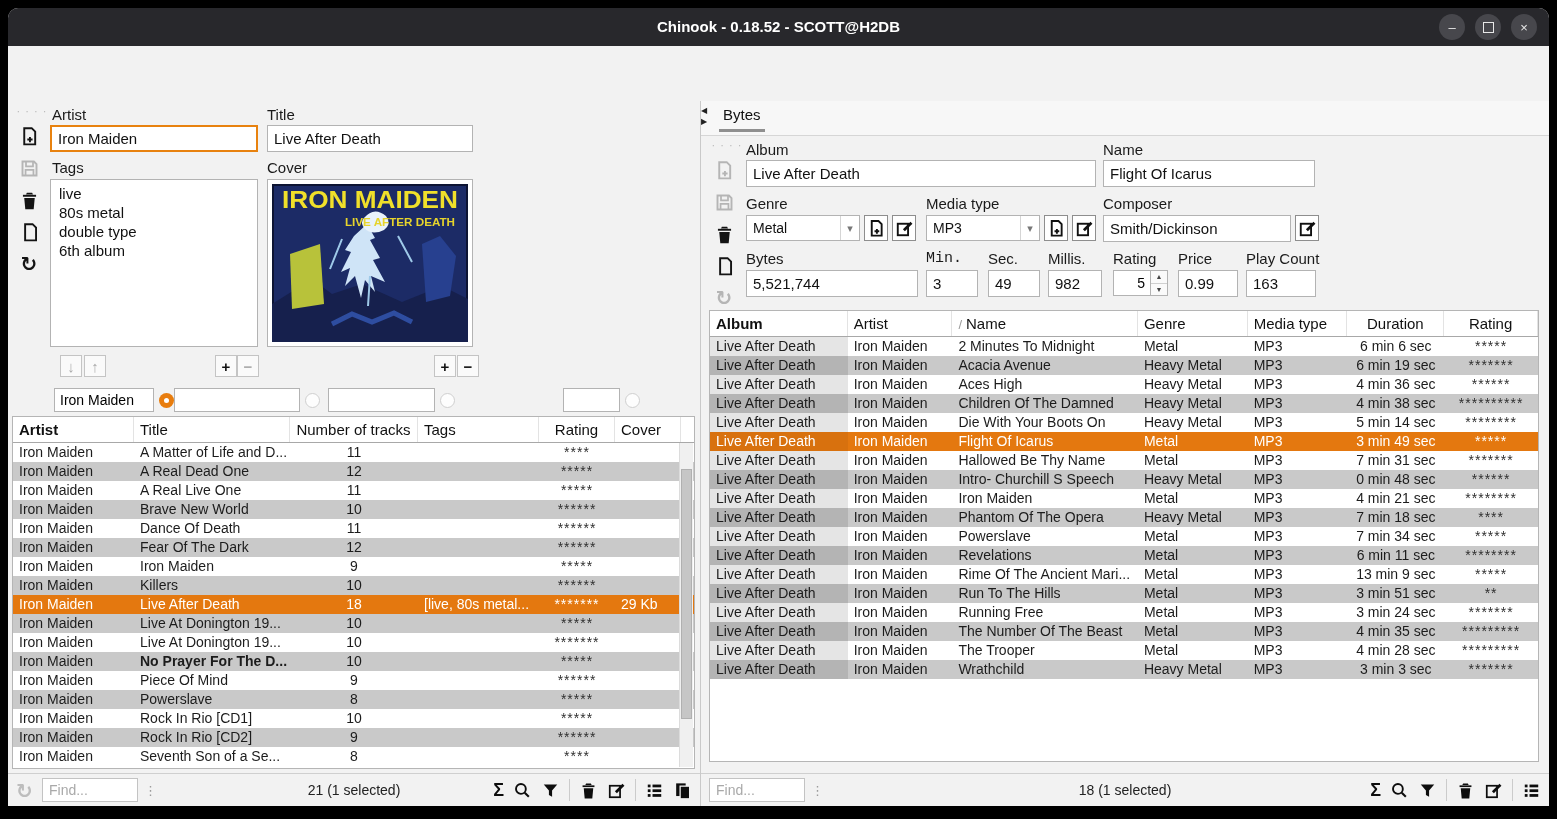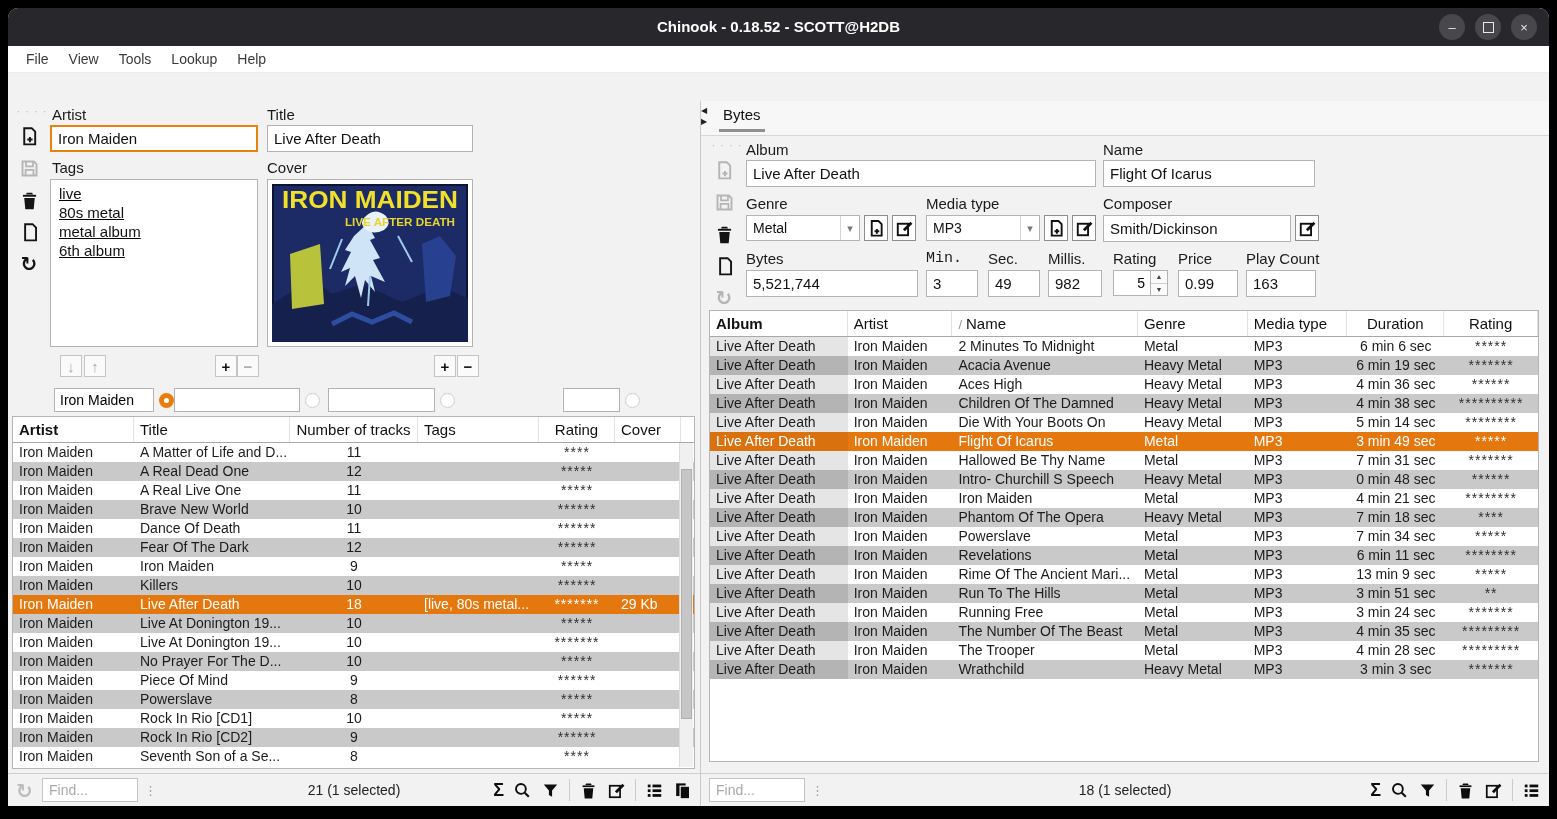--- a/index.html
+++ b/index.html
@@ -121,27 +121,20 @@
           </div>
       <div class="winbtn">
             <span class="sq"></span>
           </div>
       <div class="winbtn">
             <span>×</span>
           </div>
     </div>
   </div>
 
-  <div class="menubar" id="menubar">
-        <span class="menu-item">File</span>
-        <span class="menu-item">View</span>
-        <span class="menu-item">Tools</span>
-        <span class="menu-item">Lookup</span>
-        <span class="menu-item">Help</span>
-      </div>
 
 
   <div class="content">
 
     <div class="panel left">
 
       <div class="vtool" style="left:6px;top:4px;">
         <div class="grip">· · · ·</div>
         <div class="titem">
           <svg class="ic20" viewBox="0 0 24 24">
@@ -172,24 +165,24 @@
         </div>
       </div>
 
       <div class="lbl" style="left:44px;top:5px;">Artist</div>
       <div class="lbl" style="left:259px;top:5px;">Title</div>
       <input class="ipt focus" style="left: 42px; top: 24px; width: 208px; height: 27px;" value="Iron Maiden">
       <input class="ipt" style="left: 259px; top: 24px; width: 206px; height: 27px;" value="Live After Death">
 
       <div class="lbl" style="left:44px;top:58px;">Tags</div>
       <div class="lbl" style="left:259px;top:58px;">Cover</div>
-      <div class="listbox" id="tags-list" style="left:42px;top:78px;width:208px;height:168px;padding-top:4px;text-decoration:underline;">
+      <div class="listbox" id="tags-list" style="left:42px;top:78px;width:208px;height:168px;padding-top:4px;">
             <div class="tag-item">live</div>
             <div class="tag-item">80s metal</div>
-            <div class="tag-item">metal album</div>
+            <div class="tag-item">double type</div>
             <div class="tag-item">6th album</div>
           </div>
 
       <div class="coverbox" style="left:259px;top:78px;width:206px;height:168px;">
         <svg width="196" height="158" viewBox="0 0 196 158">
           <rect width="196" height="158" fill="#0d1433"></rect>
           <rect x="2" y="2" width="192" height="154" fill="#1c2b66"></rect>
           <path d="M0 120 L40 95 60 110 90 100 130 118 170 102 196 115 196 158 0 158Z" fill="#16204d"></path>
           <path d="M18 70 L48 60 52 120 20 125Z" fill="#b8c23a"></path>
           <path d="M150 60 l18 -8 16 20 -6 40 -24 6Z" fill="#27408f"></path>
@@ -332,21 +325,21 @@
             <div class="trow">
               <div class="td" style="width: 121px;">Iron Maiden</div>
               <div class="td" style="width: 156px;">Live At Donington 19...</div>
               <div class="td center" style="width: 128px;">10</div>
               <div class="td" style="width: 121px;"></div>
               <div class="td center stars" style="width: 76px;">*******</div>
               <div class="td" style="width: 66px;"></div>
             </div>
             <div class="trow alt">
               <div class="td" style="width: 121px;">Iron Maiden</div>
-              <div class="td" style="width: 156px;">No Prayer For The D...</div>
+              <div class="td" style="width: 156px; font-weight: bold;">No Prayer For The D...</div>
               <div class="td center" style="width: 128px;">10</div>
               <div class="td" style="width: 121px;"></div>
               <div class="td center stars" style="width: 76px;">*****</div>
               <div class="td" style="width: 66px;"></div>
             </div>
             <div class="trow">
               <div class="td" style="width: 121px;">Iron Maiden</div>
               <div class="td" style="width: 156px;">Piece Of Mind</div>
               <div class="td center" style="width: 128px;">9</div>
               <div class="td" style="width: 121px;"></div>

